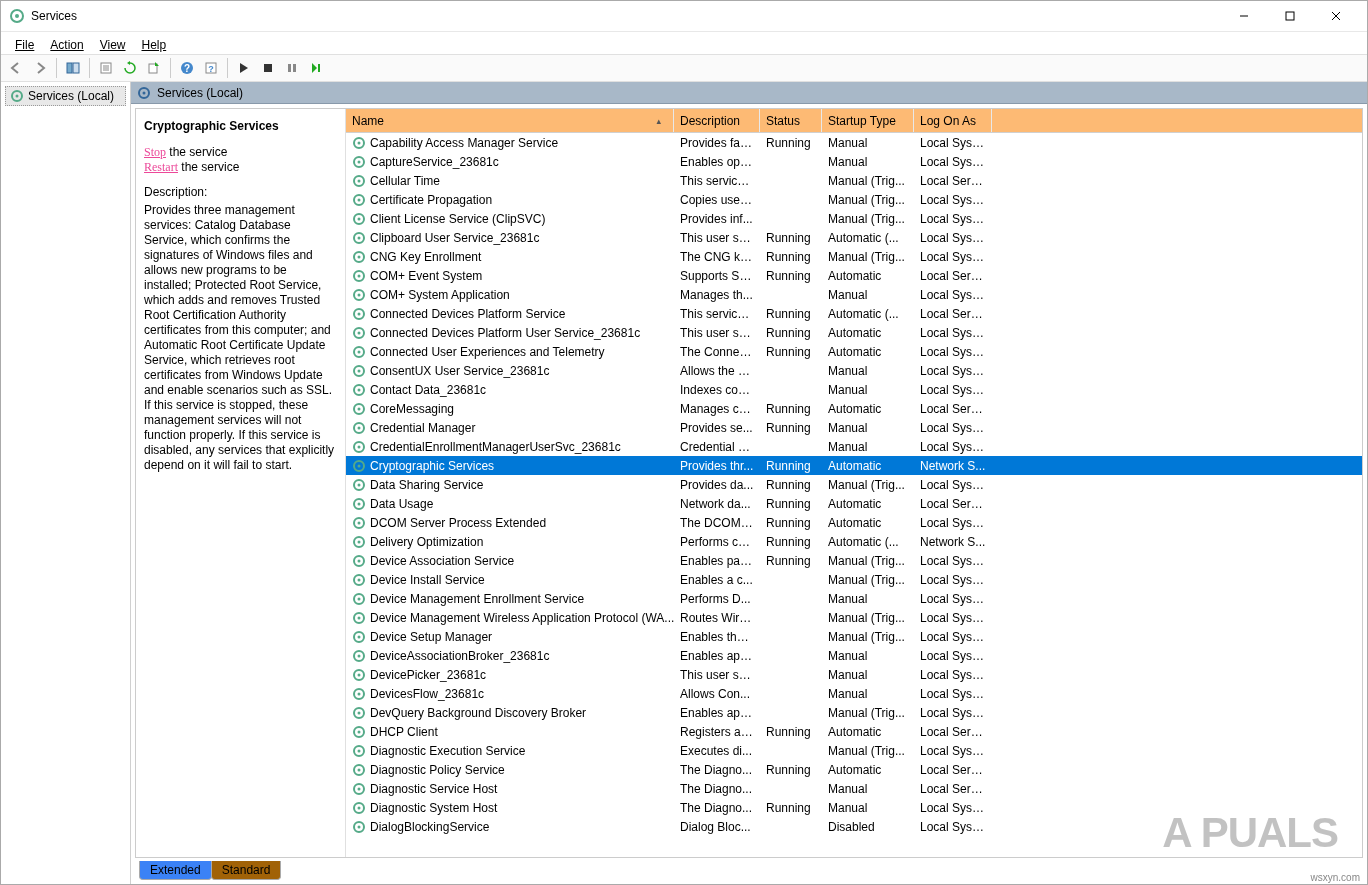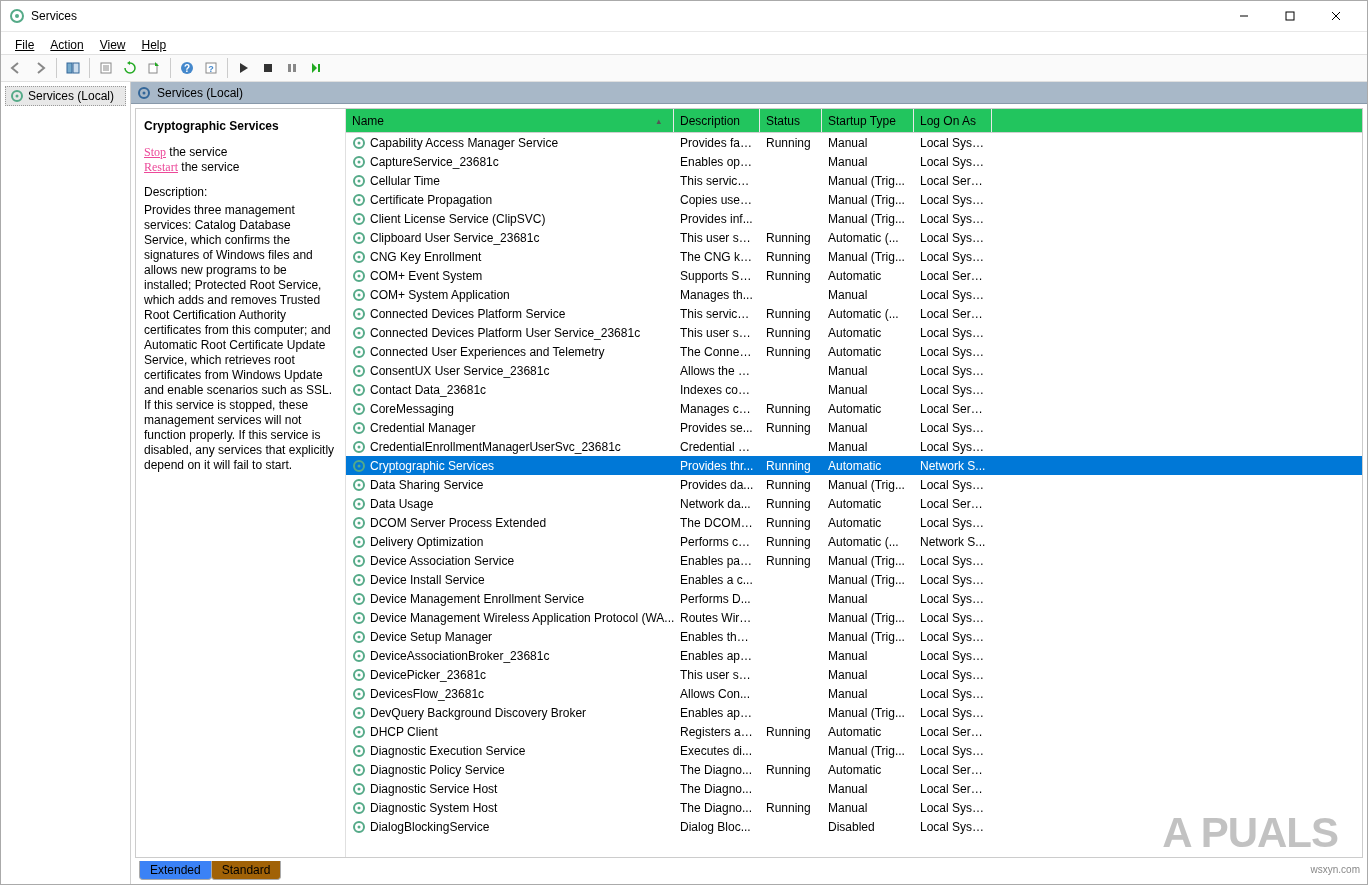--- a/index.html
+++ b/index.html
@@ -22,38 +22,38 @@
   .gear { width: 14px; height: 14px; flex: none; }
   .right { flex: 1; display: flex; flex-direction: column; min-width: 0; }
   .tabstrip-top { height: 22px; background: #a8b8c8; display: flex; align-items: center; padding: 0 6px; color: #000; border-bottom: 1px solid #8899aa; }
   .tabstrip-top .gear { margin-right: 6px; }
   .content { flex: 1; display: flex; min-height: 0; border: 1px solid #ccc; margin: 4px 4px 0 4px; }
   .detailpane { width: 210px; padding: 10px 8px; border-right: 1px solid #e0e0e0; overflow: hidden; font-size: 12px; }
   .detailpane h3 { margin: 0 0 12px 0; font-size: 12px; font-weight: bold; }
   .detailpane a { color: #ec4899; font-family: Liberation Serif, serif; }
   .detailpane p { margin: 10px 0 4px 0; }
   .listwrap { flex: 1; display: flex; flex-direction: column; min-width: 0; }
-  .listhdr { display: flex; border-bottom: 1px solid #d0d0d0; font-size: 12px; height: 24px; align-items: center; background: #22c55e; }
+  .listhdr { display: flex; border-bottom: 1px solid #d0d0d0; font-size: 12px; height: 24px; align-items: center; background: #fdba74; }
   .listhdr .col { padding: 0 6px; border-right: 1px solid #e8e8e8; white-space: nowrap; overflow: hidden; text-overflow: ellipsis; height: 100%; display: flex; align-items: center; }
   .sortind { margin-left: auto; font-size: 9px; color: #555; padding-right: 6px; }
   .listbody { flex: 1; overflow-y: scroll; overflow-x: hidden; }
   .row { display: flex; height: 19px; align-items: center; font-size: 12px; }
   .row .cell { padding: 0 6px; white-space: nowrap; overflow: hidden; text-overflow: ellipsis; }
   .row.selected { background: #0078d7; color: #fff; }
   .row .nameicon { display: flex; align-items: center; gap: 4px; }
   .c-name { width: 328px; }
   .c-desc { width: 86px; }
   .c-status { width: 62px; }
   .c-startup { width: 92px; }
   .c-logon { width: 78px; }
   .tabs-bottom { height: 22px; display: flex; align-items: flex-end; padding-left: 4px; margin: 0 4px 4px 4px; }
   .tabs-bottom .tab { padding: 2px 10px; border: 1px solid #aaa; border-top: none; border-radius: 0 0 4px 4px; background: #a16207; font-size: 12px; margin-right: -1px; position: relative; }
   .tabs-bottom .tab.active { background: #3b82f6; z-index: 1; }
   .watermark { position: absolute; right: 30px; bottom: 28px; font-size: 42px; font-weight: bold; color: rgba(120,120,120,0.45); font-family: Arial, sans-serif; letter-spacing: -1px; pointer-events: none; }
-  .wxsyn { position: absolute; right: 8px; bottom: 10px; font-size: 10px; color: #888; pointer-events: none;}
+  .wxsyn { position: absolute; right: 8px; bottom: 2px; font-size: 10px; color: #888; pointer-events: none;}
 </style>
 </head>
 <body>
 
 <div class="window">
   <div class="titlebar">
     <svg class="icon gear" viewBox="0 0 16 16">
         <circle cx="8" cy="8" r="6" fill="none" stroke="#5a8" stroke-width="2"></circle>
         <circle cx="8" cy="8" r="2" fill="#5a8"></circle>
       </svg>

